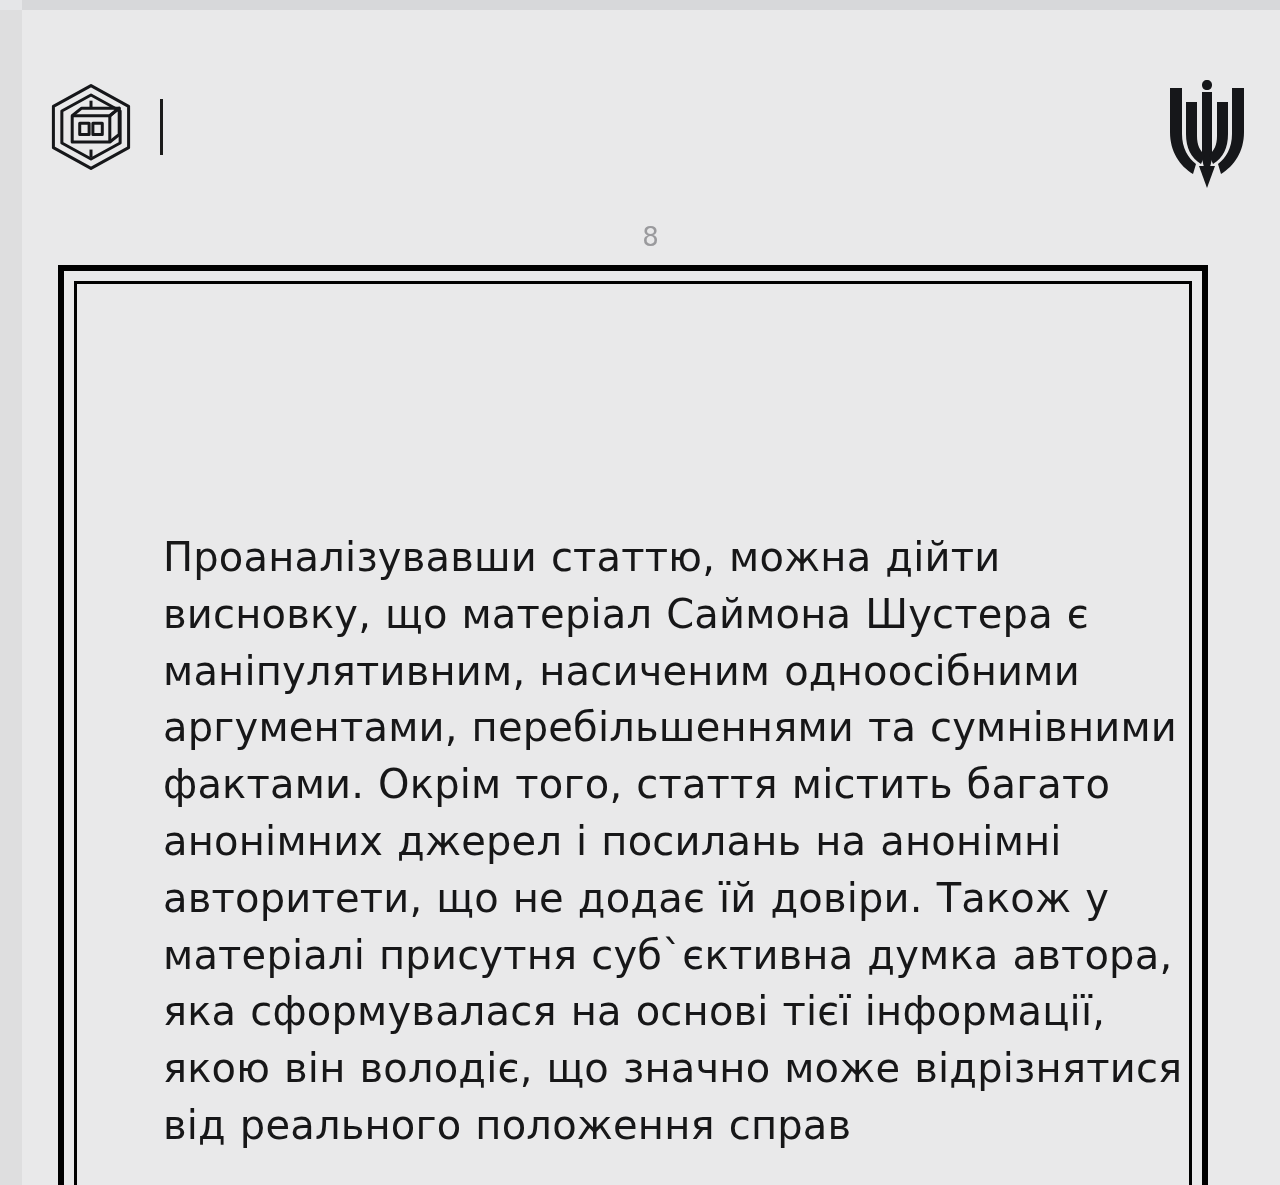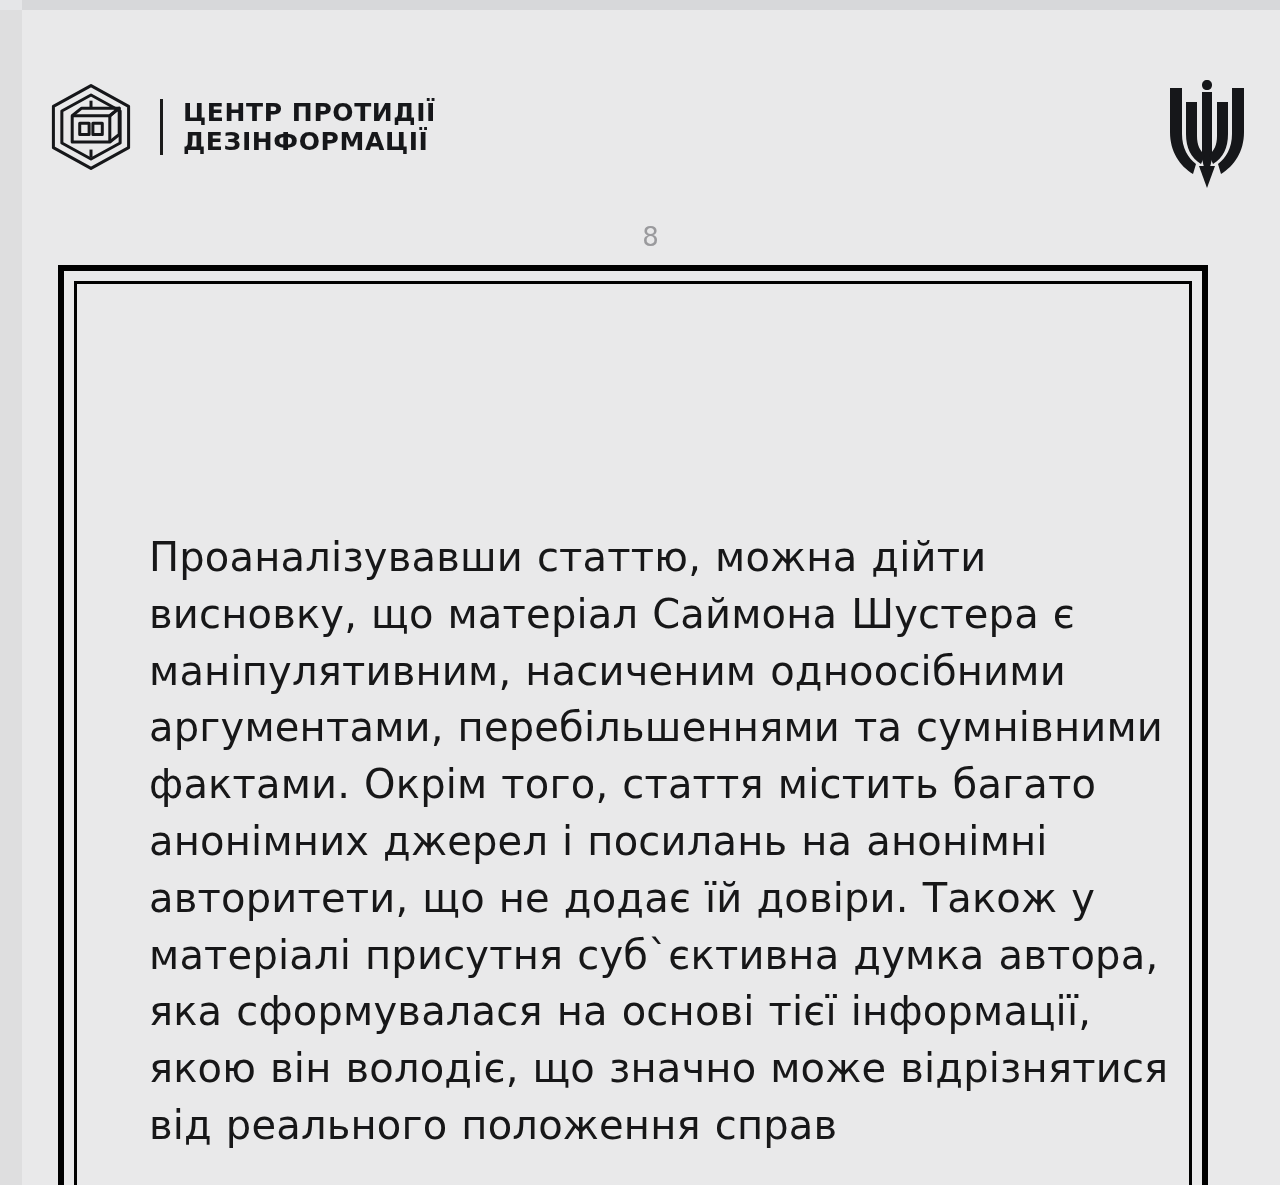--- a/index.html
+++ b/index.html
@@ -129,21 +129,21 @@
     right: 10px;
     bottom: 0;
     border: 3px solid #000000;
     border-bottom: none;
     box-sizing: border-box;
   }
 
   .body-text {
     position: absolute;
     top: 205px;
-    left: 72px;
+    left: 86px;
     width: 1022px;
     font-family: "DejaVu Sans", sans-serif;
     font-size: 40px;
     line-height: 1.42;
     color: #171718;
     letter-spacing: 0.2px;
     word-spacing: 1px;
   }
 </style>
 </head>
@@ -168,22 +168,20 @@
             <path d="M30 38 l10 -8 h40 l-10 8"></path>
             <path d="M70 38 l10 -8 v28 l-10 8"></path>
             <path d="M38 46 h10 v12 h-10 z"></path>
             <path d="M52 46 h10 v12 h-10 z"></path>
             <path d="M50 30 v-8"></path>
             <path d="M50 74 v8"></path>
           </g>
         </svg>
       </span>
       <span class="brand-divider"></span>
-      <span class="brand-text">ЦЕНТР ПРОТИДІЇ
-ДЕЗІНФОРМАЦІЇ</span>
     </div>
 
     <span class="tryzub">
       <svg viewBox="0 0 86 112" width="86" height="112" aria-hidden="true">
         <g fill="#16171a">
           <path d="M43 2 c3 0 5 2 5 5 0 3 -2 5 -5 5 -3 0 -5 -2 -5 -5 0 -3 2 -5 5 -5 z"></path>
           <path d="M38 14 h10 v62 c0 8 -2 14 -5 19 -3 -5 -5 -11 -5 -19 z"></path>
           <path d="M6 10 h12 v46 c0 14 6 24 14 30 l-3 10 C16 88 6 74 6 54 z"></path>
           <path d="M68 10 h12 v44 c0 20 -10 34 -23 42 l-3 -10 c8 -6 14 -16 14 -30 z"></path>
           <path d="M22 24 h11 v34 c0 9 3 15 8 19 l-4 9 C27 80 22 70 22 56 z"></path>

